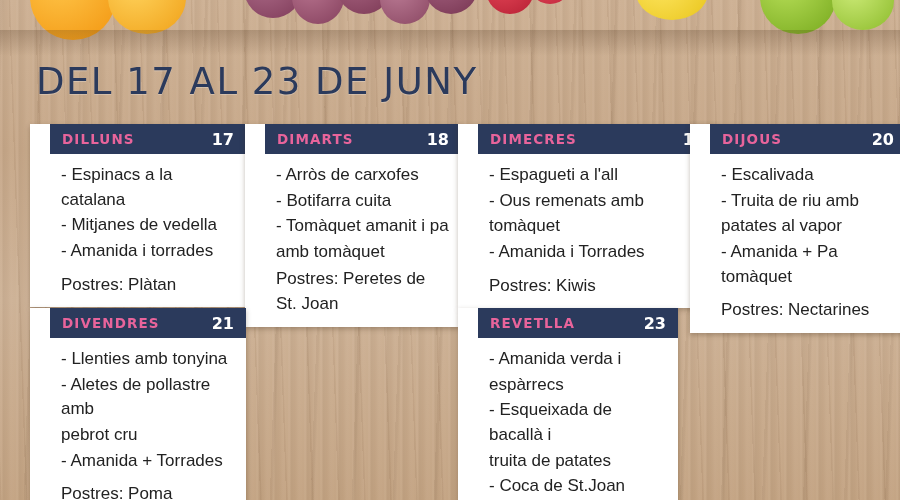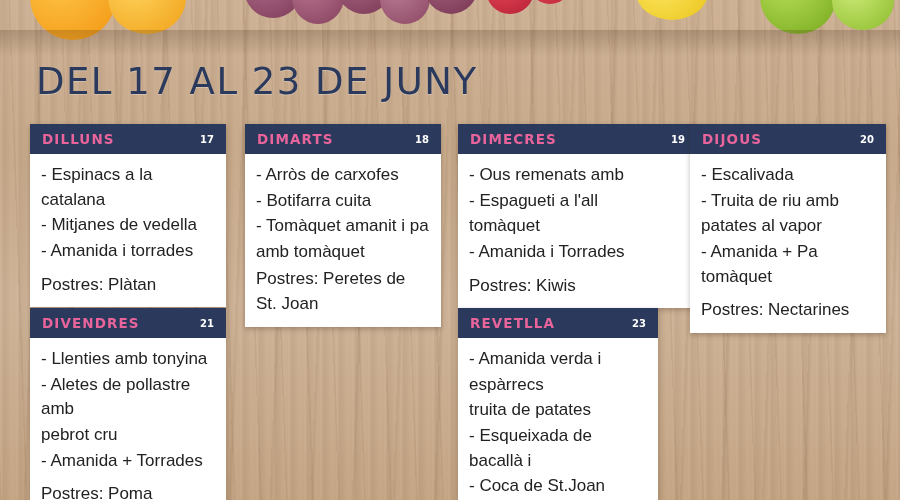--- a/index.html
+++ b/index.html
@@ -84,39 +84,40 @@
     color: #2b3a5c;
     font-family: "DejaVu Sans", sans-serif;
     text-shadow: 0 1px 0 rgba(255,255,255,0.25);
   }
 
   
   .card {
     position: absolute;
     background: #ffffff;
     box-shadow: 0 2px 5px rgba(60,40,20,0.30);
+    padding-left: 20px;
   }
   .card-head {
     background: #2b3a5c;
     height: 30px;
     display: flex;
     align-items: center;
     justify-content: space-between;
     padding: 0 12px;
   }
   .day-name {
     color: #e8649b;
     font-size: 13.5px;
     font-weight: bold;
     letter-spacing: 1.1px;
     font-family: "DejaVu Sans", sans-serif;
   }
   .day-num {
     color: #ffffff;
-    font-size: 10px;
+    font-size: 16px;
     font-weight: bold;
     font-family: "DejaVu Sans", sans-serif;
   }
   .card-body {
     padding: 9px 11px 9px 11px;
     color: #222222;
     font-size: 17px;
     line-height: 1.45;
     font-family: "Liberation Sans", sans-serif;
   }
@@ -190,22 +191,22 @@
       <p class="meal">St. Joan</p>
     </div>
   </div>
 
   <div class="card" id="card-dimecres">
     <div class="card-head">
       <span class="day-name">DIMECRES</span>
       <span class="day-num">19</span>
     </div>
     <div class="card-body">
+      <p class="meal">- Espagueti a l'all</p>
       <p class="meal">- Ous remenats amb</p>
-      <p class="meal">- Espagueti a l'all</p>
       <p class="meal">tomàquet</p>
       <p class="meal">- Amanida i Torrades</p>
       <p class="meal dessert">Postres: Kiwis</p>
     </div>
   </div>
 
   <div class="card" id="card-dijous">
     <div class="card-head">
       <span class="day-name">DIJOUS</span>
       <span class="day-num">20</span>
@@ -235,20 +236,20 @@
 
 
   <div class="card" id="card-revetlla">
     <div class="card-head">
       <span class="day-name">REVETLLA</span>
       <span class="day-num">23</span>
     </div>
     <div class="card-body">
       <p class="meal">- Amanida verda i</p>
       <p class="meal">espàrrecs</p>
+      <p class="meal">- Esqueixada de bacallà i</p>
       <p class="meal">truita de patates</p>
-      <p class="meal">- Esqueixada de bacallà i</p>
       <p class="meal">- Coca de St.Joan</p>
       <p class="meal dessert tight">Postres: Cireres</p>
     </div>
   </div>
 
 </div>
 
 </body></html>

